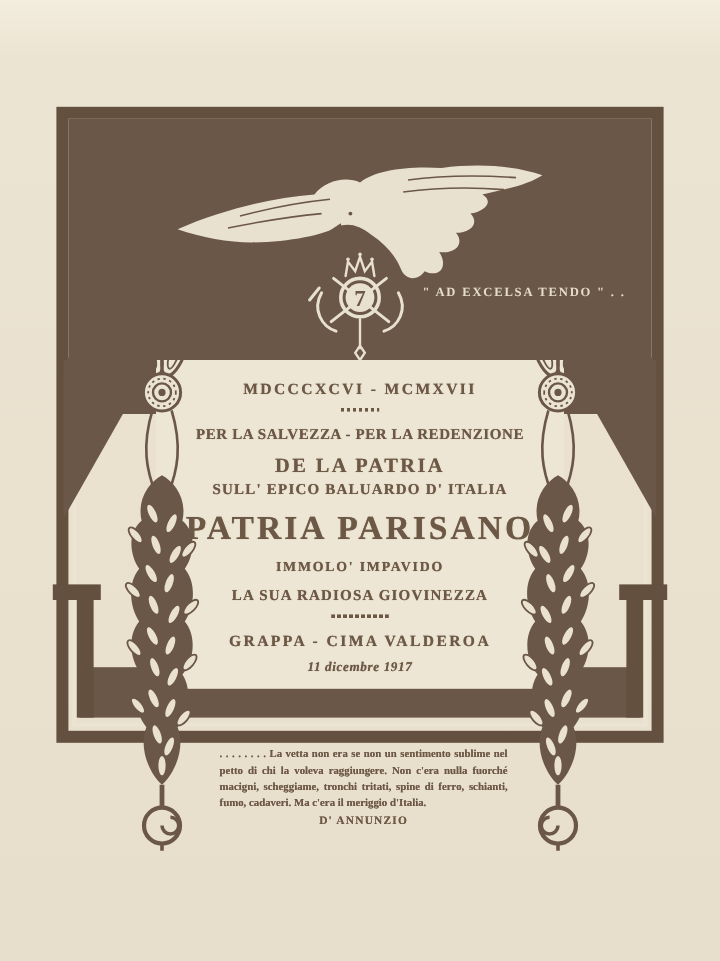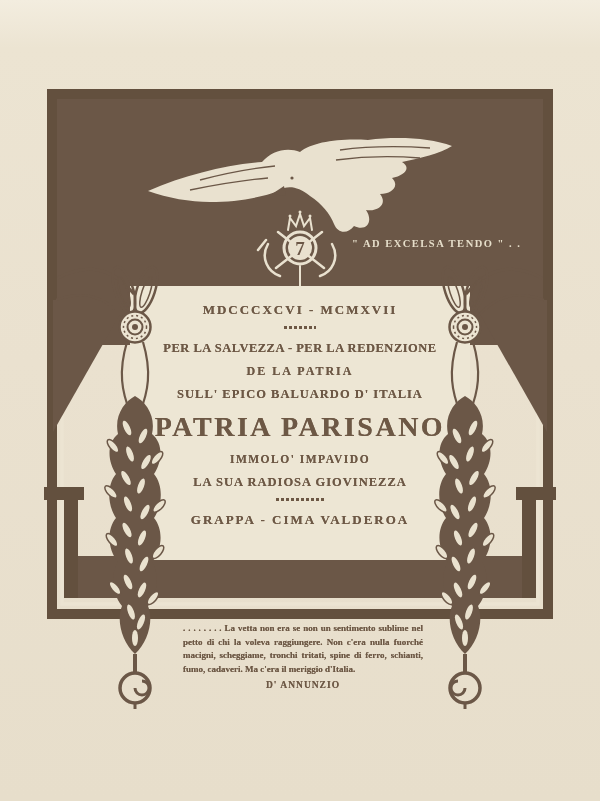--- a/index.html
+++ b/index.html
@@ -5,38 +5,38 @@
   html,body{margin:0;padding:0;background:#cfc8b8;}
   #page{
     position:relative;width:600px;height:801px;overflow:hidden;
     background:linear-gradient(180deg,#f3eddf 0%,#ece4d2 6%,#eae1cf 45%,#e7decb 100%);
     font-family:"Liberation Serif","DejaVu Serif",serif;
   }
   svg{position:absolute;left:0;top:0;}
   .bg-art{z-index:1;}
   .fg-art{z-index:3;pointer-events:none;}
   .plaque{
-    position:absolute;z-index:2;left:130px;top:286px;width:340px;height:274px;
+    position:absolute;z-index:2;left:130px;top:300px;width:340px;height:274px;
     background:#ede6d4;
     text-decoration:underline;
   }
   .pl{
     position:absolute;left:0;width:100%;text-align:center;
     color:#6d5845;font-weight:bold;white-space:nowrap;
     text-shadow:0 0 .6px rgba(109,88,69,.85);
   }
   .pl-years{top:16px;font-size:13px;letter-spacing:2px;}
   .rule{
     position:absolute;left:50%;transform:translateX(-50%);height:3px;
     background:repeating-linear-gradient(90deg,#6d5845 0 3px,transparent 3px 5px);
   }
   .rule1{top:40px;width:32px;}
   .rule2{top:212px;width:48px;}
   .pl-l1{top:55px;font-size:12.5px;letter-spacing:.5px;}
-  .pl-l2{top:78px;font-size:12px;letter-spacing:2px;}
+  .pl-l2{top:78px;font-size:17px;letter-spacing:2px;}
   .pl-l3{top:101px;font-size:12.5px;letter-spacing:1px;}
   .pl-name{top:125px;font-size:28px;letter-spacing:2.5px;}
   .pl-s1{top:167px;font-size:11.5px;letter-spacing:1.5px;}
   .pl-s2{top:189px;font-size:12.5px;letter-spacing:1px;}
   .pl-place{top:226px;font-size:13px;letter-spacing:2px;}
   .pl-date{top:250px;font-size:11px;font-style:italic;font-weight:bold;letter-spacing:.5px;}
   .quote{
     position:absolute;z-index:2;left:183px;top:622px;width:240px;
     color:#6d5845;font-size:9px;font-weight:bold;line-height:1.5;
     text-align:justify;text-shadow:0 0 .5px rgba(109,88,69,.8);
@@ -111,20 +111,21 @@
     <div class="pl pl-years">MDCCCXCVI - MCMXVII</div>
     <div class="rule rule1"></div>
     <div class="pl pl-l1">PER LA SALVEZZA - PER LA REDENZIONE</div>
     <div class="pl pl-l2">DE LA PATRIA</div>
     <div class="pl pl-l3">SULL' EPICO BALUARDO D' ITALIA</div>
     <div class="pl pl-name">PATRIA PARISANO</div>
     <div class="pl pl-s1">IMMOLO' IMPAVIDO</div>
     <div class="pl pl-s2">LA SUA RADIOSA GIOVINEZZA</div>
     <div class="rule rule2"></div>
     <div class="pl pl-place">GRAPPA - CIMA VALDEROA</div>
+    <div class="pl pl-date">11 dicembre 1917</div>
   </div>
 
   <div class="quote">
     <span>. . . . . . . . La vetta non era se non un sentimento sublime nel petto di chi la voleva raggiungere. Non c'era nulla fuorché macigni, scheggiame, tronchi tritati, spine di ferro, schianti, fumo, cadaveri. Ma c'era il meriggio d'Italia.</span>
     <div class="quote-attr">D' ANNUNZIO</div>
   </div>
 
   <svg class="fg-art" width="600" height="801" viewBox="0 0 600 801">
     <defs>
       <g id="bow-rosette">

